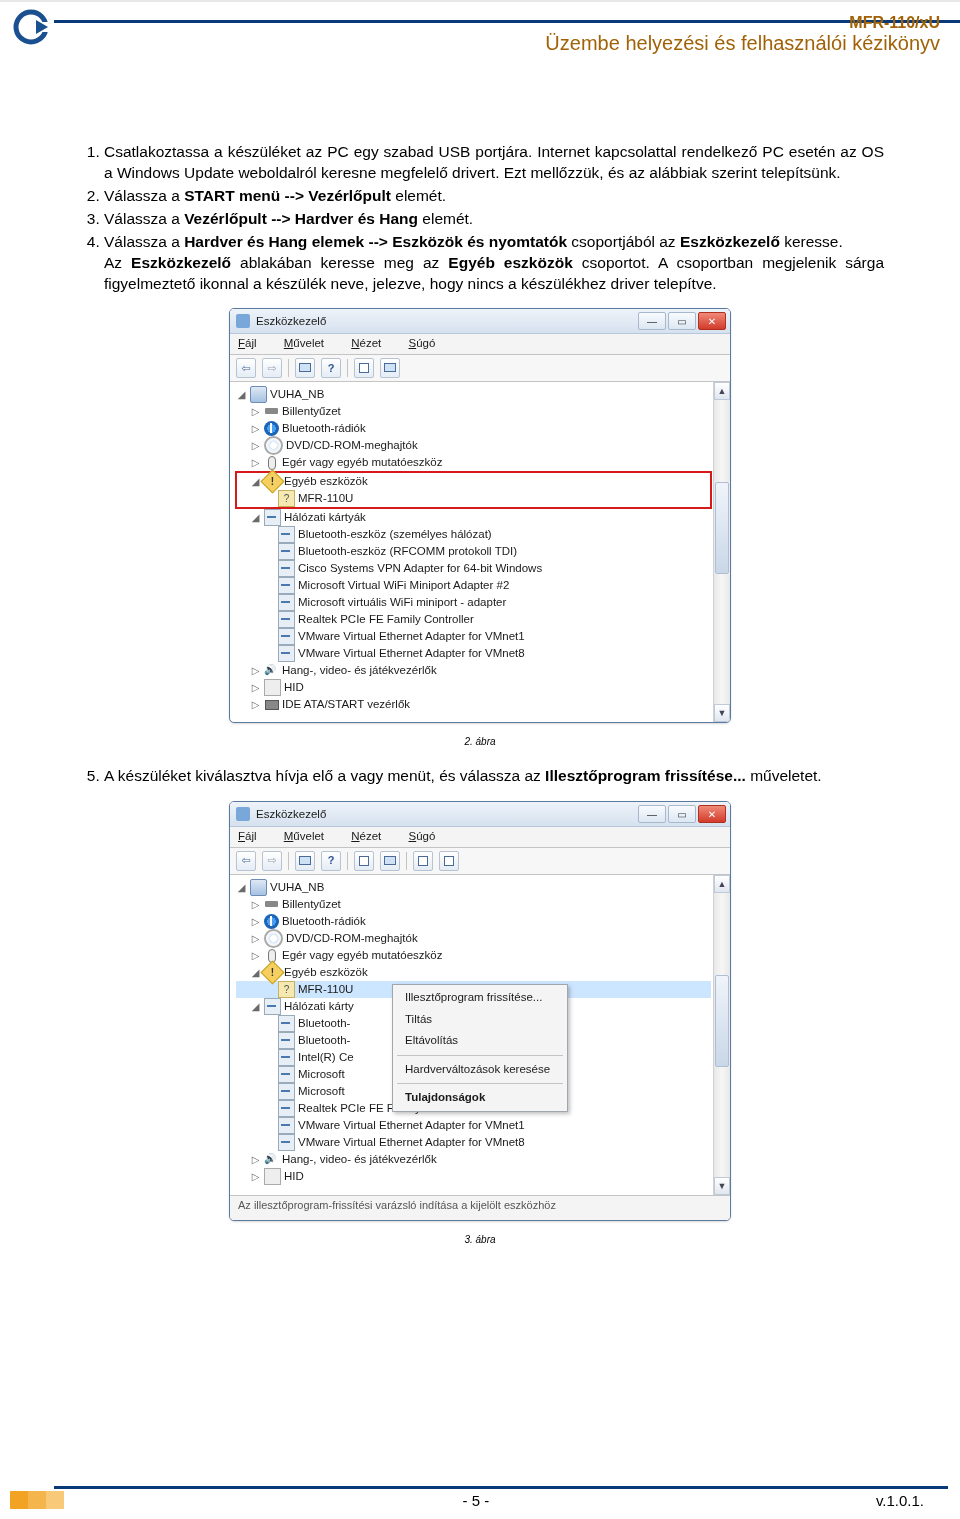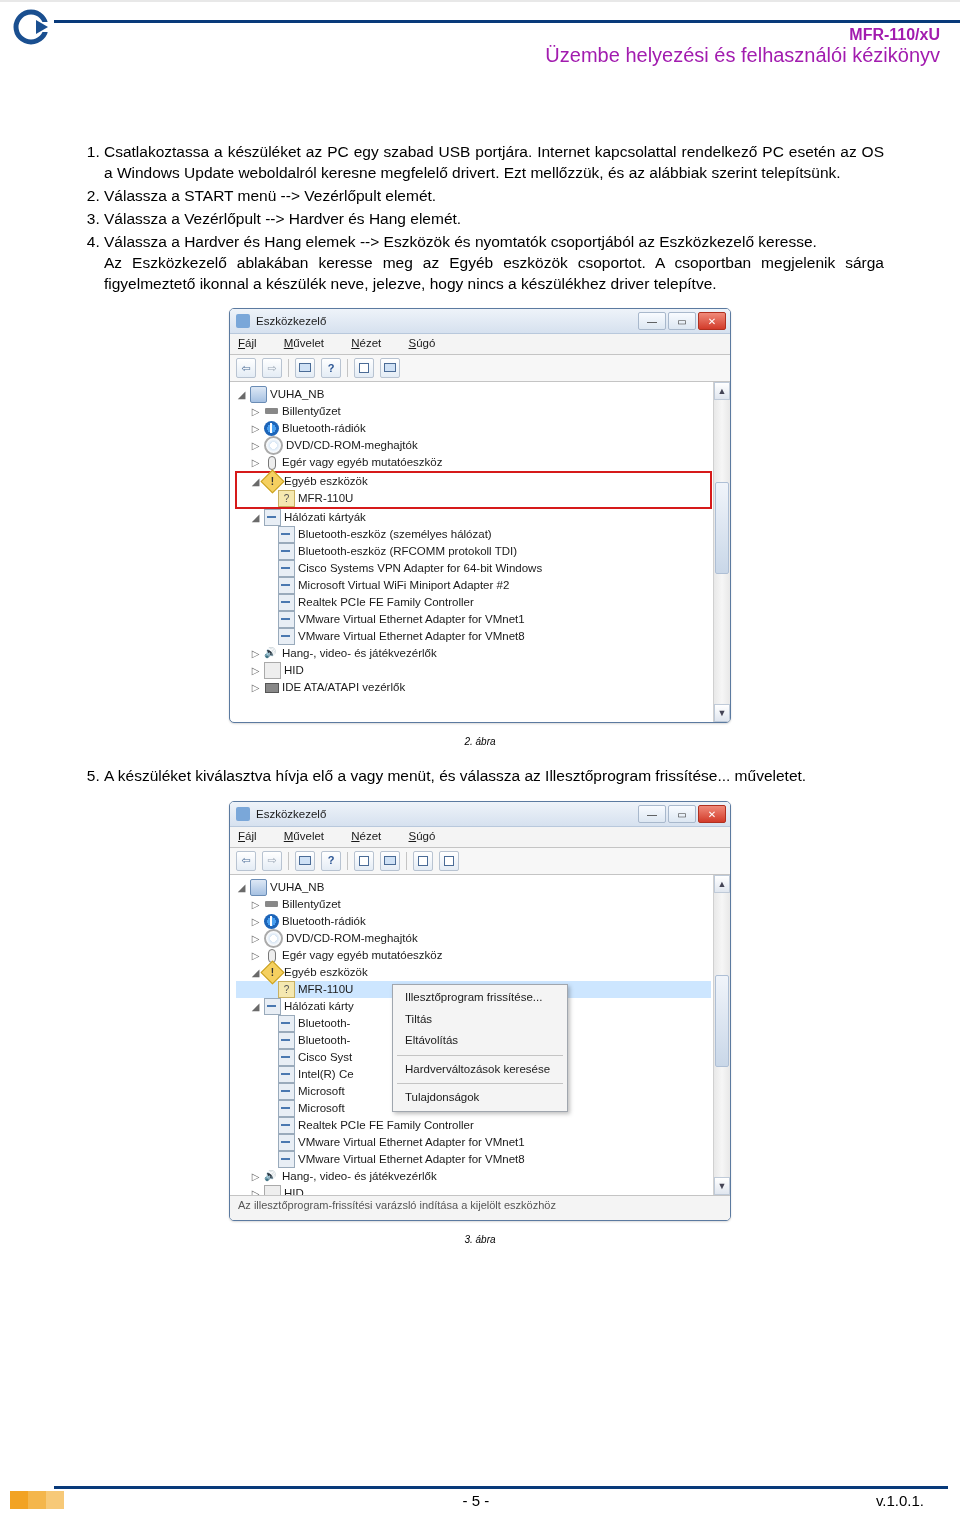--- a/index.html
+++ b/index.html
@@ -31,23 +31,23 @@
     position: absolute;
     left: 54px;
     right: 0;
     top: 18px;
     height: 3px;
     background: #083a7a;
   }
   .header-text {
     position: absolute;
     right: 20px;
-    top: 24px;
+    top: 12px;
     text-align: right;
-    color: #a21caf;
+    color: #a16207;
   }
   .header-text .t1 { font-weight: bold; font-size: 16px; }
   .header-text .t2 { font-size: 20px; }
   .content {
     margin: 60px 70px 30px 70px;
     font-size: 15.5px;
     line-height: 1.35;
   }
   ol.steps {
     margin: 6px;
@@ -173,21 +173,21 @@
   .footer {
     position:absolute;
     left:0;right:0;bottom:10px;
   }
   .footer-line{height:3px;background:#083a7a;margin:0 12px 2px 54px;}
   .footer-row{display:flex;align-items:center;justify-content:space-between;padding:0 36px 0 10px;font-size:15px;}
   .sqs{display:flex;gap:0;}
   .sq{width:18px;height:18px;}
   .sq.a{background:#f2a324;} .sq.b{background:#f4b64c;} .sq.c{background:#f7c978;}
   .footer-center{position:relative;left:6px;}
-  b{font-weight:normal;}
+  b{font-weight:bold;}
 </style>
 </head>
 <body>
 
 <div class="page">
 
   <div class="header">
     <div class="header-logo">
       <svg viewBox="0 0 38 38">
           <circle cx="19" cy="19" r="15" fill="none" stroke="#1a4f90" stroke-width="5"></circle>
@@ -299,20 +299,25 @@
                 <span class="lbl">Cisco Systems VPN Adapter for 64-bit Windows</span>
               </div>
               <div class="node ind3 ">
                 <span class="tw"></span>
                 <span class="ic ic-net"></span>
                 <span class="lbl">Microsoft Virtual WiFi Miniport Adapter #2</span>
               </div>
               <div class="node ind3 ">
                 <span class="tw"></span>
                 <span class="ic ic-net"></span>
+                <span class="lbl">Microsoft virtuális WiFi miniport - adapter</span>
+              </div>
+              <div class="node ind3 ">
+                <span class="tw"></span>
+                <span class="ic ic-net"></span>
                 <span class="lbl">Realtek PCIe FE Family Controller</span>
               </div>
               <div class="node ind3 ">
                 <span class="tw"></span>
                 <span class="ic ic-net"></span>
                 <span class="lbl">VMware Virtual Ethernet Adapter for VMnet1</span>
               </div>
               <div class="node ind3 ">
                 <span class="tw"></span>
                 <span class="ic ic-net"></span>
@@ -324,21 +329,21 @@
                 <span class="lbl">Hang-, video- és játékvezérlők</span>
               </div>
               <div class="node ind2 ">
                 <span class="tw">▷</span>
                 <span class="ic ic-hid"></span>
                 <span class="lbl">HID</span>
               </div>
               <div class="node ind2 ">
                 <span class="tw">▷</span>
                 <span class="ic ic-ide"></span>
-                <span class="lbl">IDE ATA/ATAPI vezérlők</span>
+                <span class="lbl">IDE ATA/START vezérlők</span>
               </div>
             </div>
           <div class="dm-scroll">
             <div class="arrow up">▲</div>
             <div class="thumb"></div>
             <div class="arrow dn">▼</div>
           </div>
         </div>
       </div>
     </div>
@@ -421,25 +426,20 @@
               </div>
               <div class="node ind3 ">
                 <span class="tw"></span>
                 <span class="ic ic-net"></span>
                 <span class="lbl">Bluetooth-</span>
               </div>
               <div class="node ind3 ">
                 <span class="tw"></span>
                 <span class="ic ic-net"></span>
                 <span class="lbl">Bluetooth-</span>
-              </div>
-              <div class="node ind3 ">
-                <span class="tw"></span>
-                <span class="ic ic-net"></span>
-                <span class="lbl">Cisco Syst</span>
               </div>
               <div class="node ind3 ">
                 <span class="tw"></span>
                 <span class="ic ic-net"></span>
                 <span class="lbl">Intel(R) Ce</span>
               </div>
               <div class="node ind3 ">
                 <span class="tw"></span>
                 <span class="ic ic-net"></span>
                 <span class="lbl">Microsoft</span>

